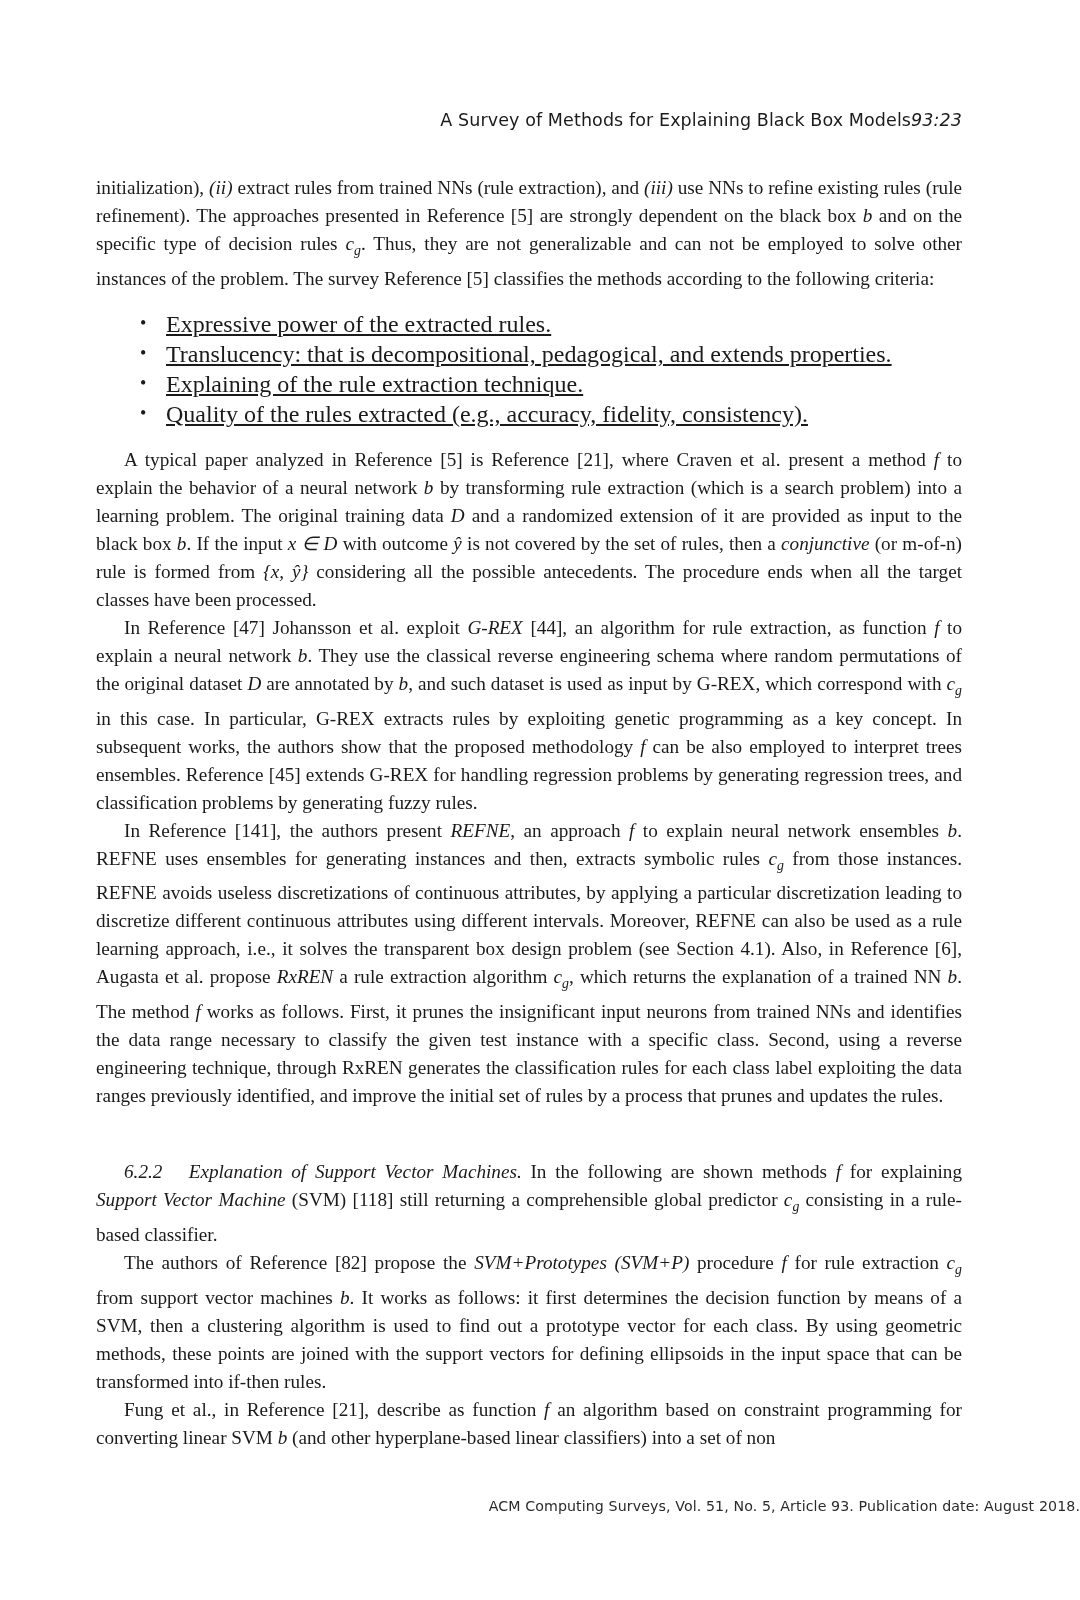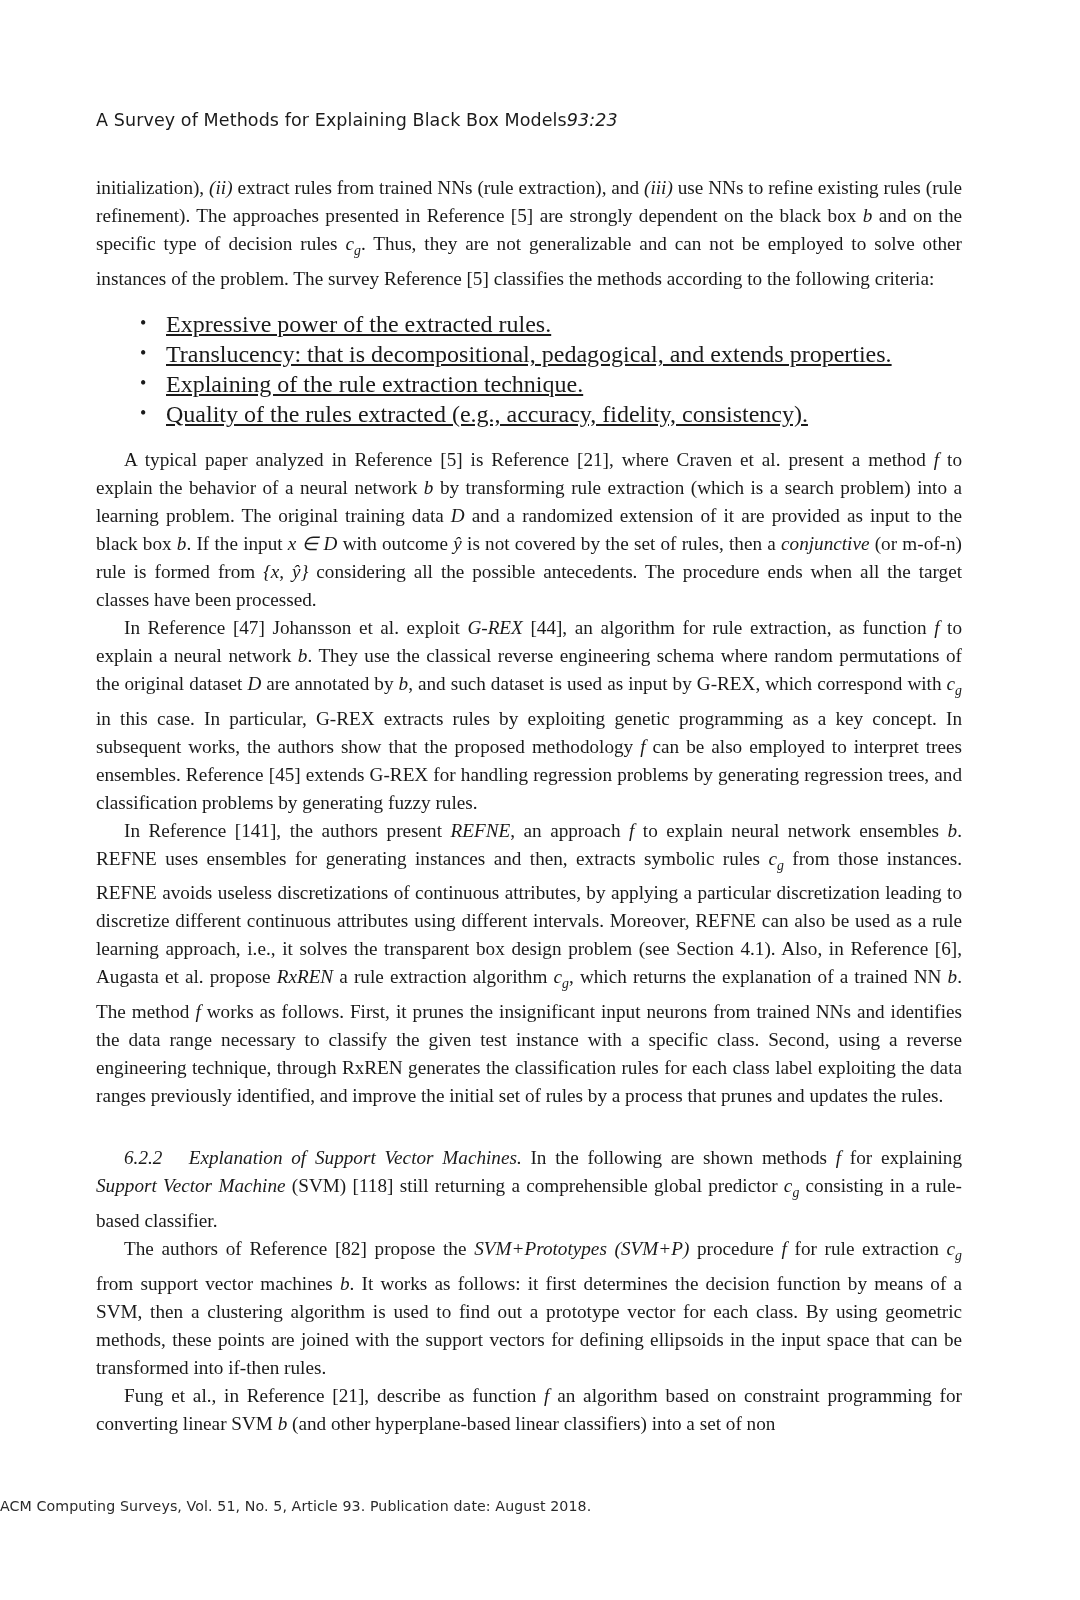--- a/index.html
+++ b/index.html
@@ -19,21 +19,21 @@
     position: absolute;
     left: 0; top: 0;
     width: 1080px;
     height: 1600px;
     box-sizing: border-box;
     padding: 110px 118px 40px 96px;
   }
   .header {
     display: flex;
     align-items: baseline;
-    justify-content: flex-start;
+    justify-content: flex-end;
     font-family: "DejaVu Sans", sans-serif;
     font-size: 17.5px;
     letter-spacing: 0.1px;
     color: #1b1b1b;
     margin-bottom: 44px;
   }
   .header .title { font-weight: 400; }
   .header .folio { font-weight: 400; font-style: italic; }
 
   p {
@@ -65,31 +65,31 @@
     position: absolute;
     left: 0;
     top: -1px;
     font-size: 18px;
   }
 
   .it { font-style: italic; }
   .mathvar { font-family: "Liberation Serif", serif; font-style: italic; }
   sub { font-size: 0.72em; }
 
-  .sec-head { margin-top: 12px; }
+  .sec-head { margin-top: 26px; }
   .sec-num { font-style: italic; font-weight: 400; }
   .sec-title { font-style: italic; }
   .spacer-md { height: 22px; }
 
   .footer {
     position: absolute;
     left: 0;
     right: 0;
     bottom: 86px;
-    text-align: left;
+    text-align: right;
     font-family: "DejaVu Sans", sans-serif;
     font-size: 14.2px;
     color: #2a2a2a;
     letter-spacing: 0.1px;
   }
 </style>
 </head>
 <body>
 
 <div class="page">

